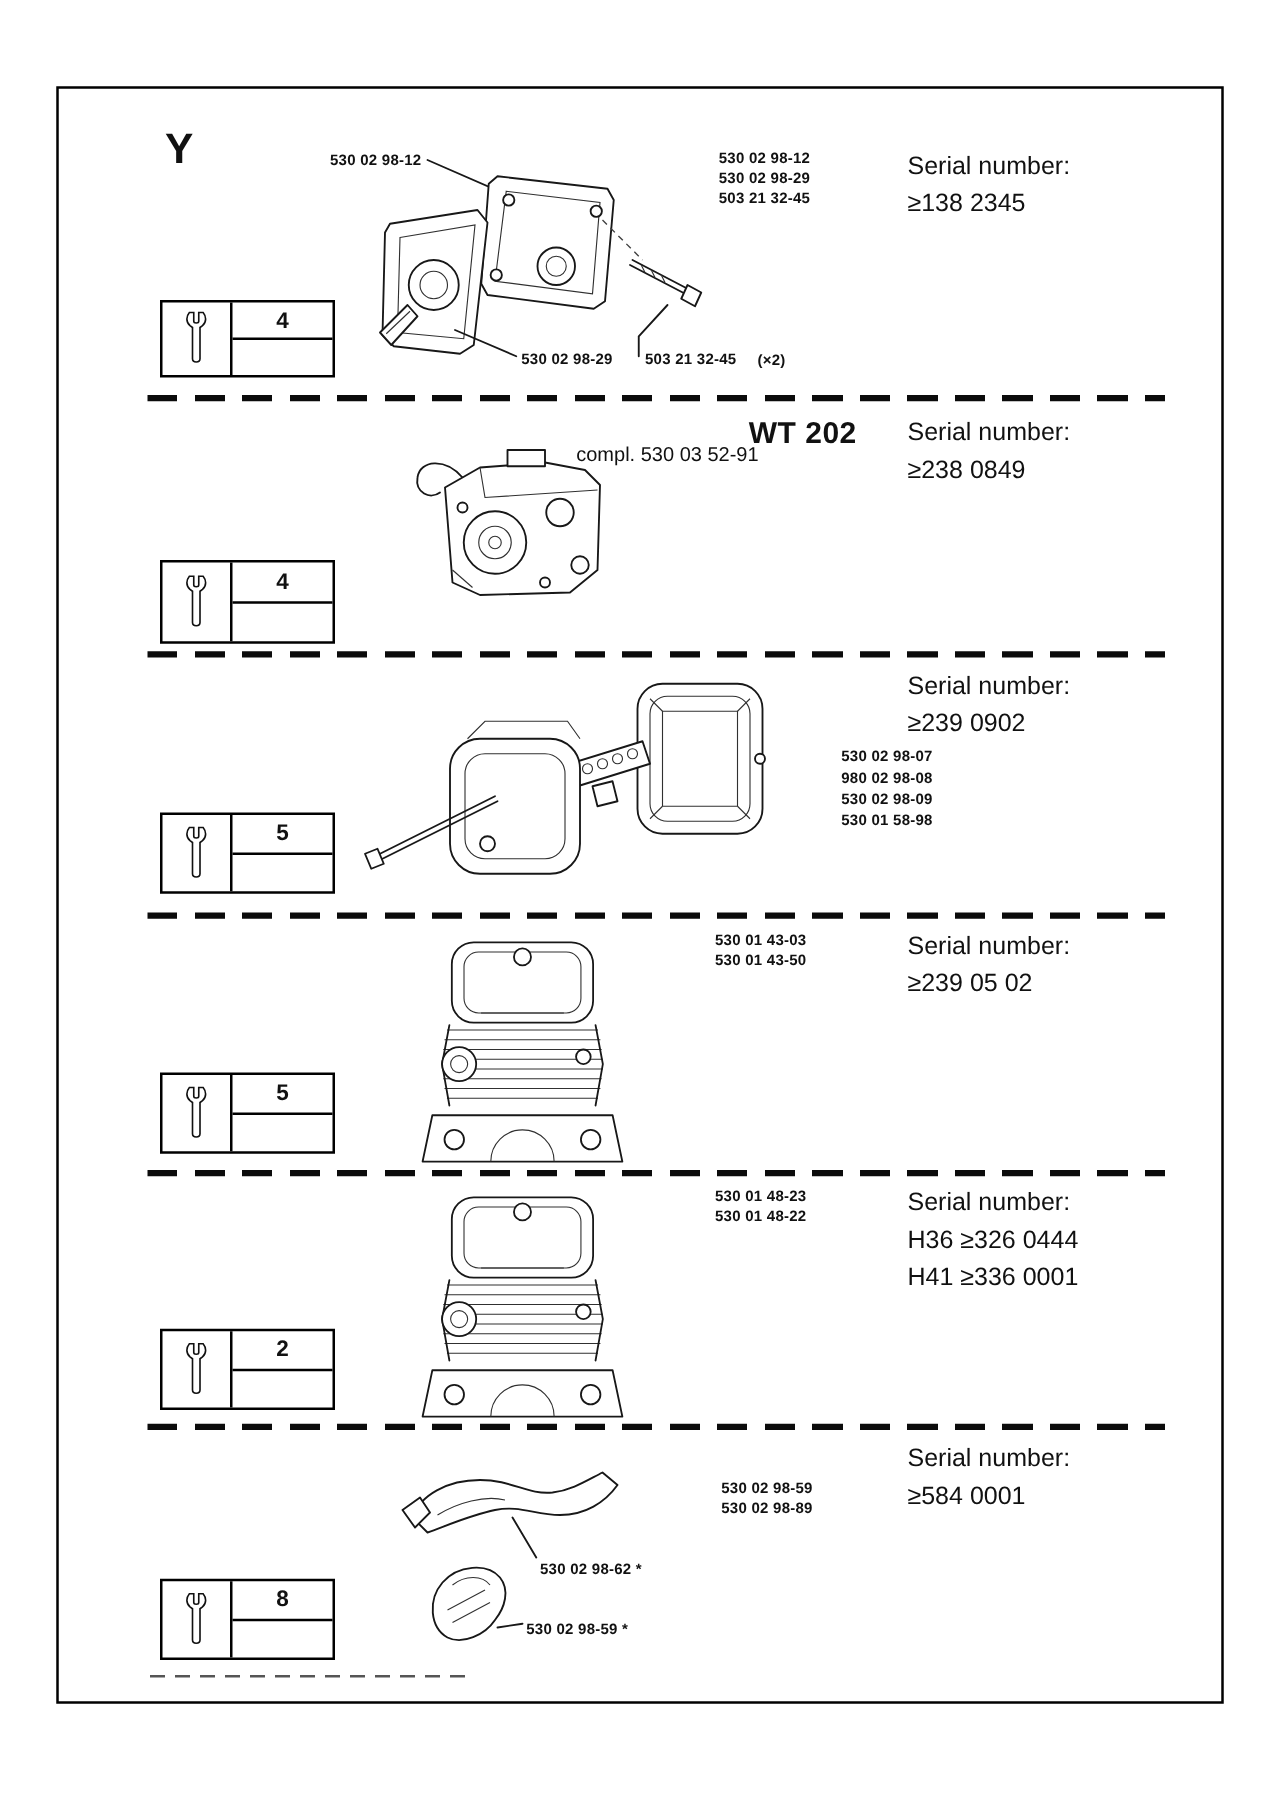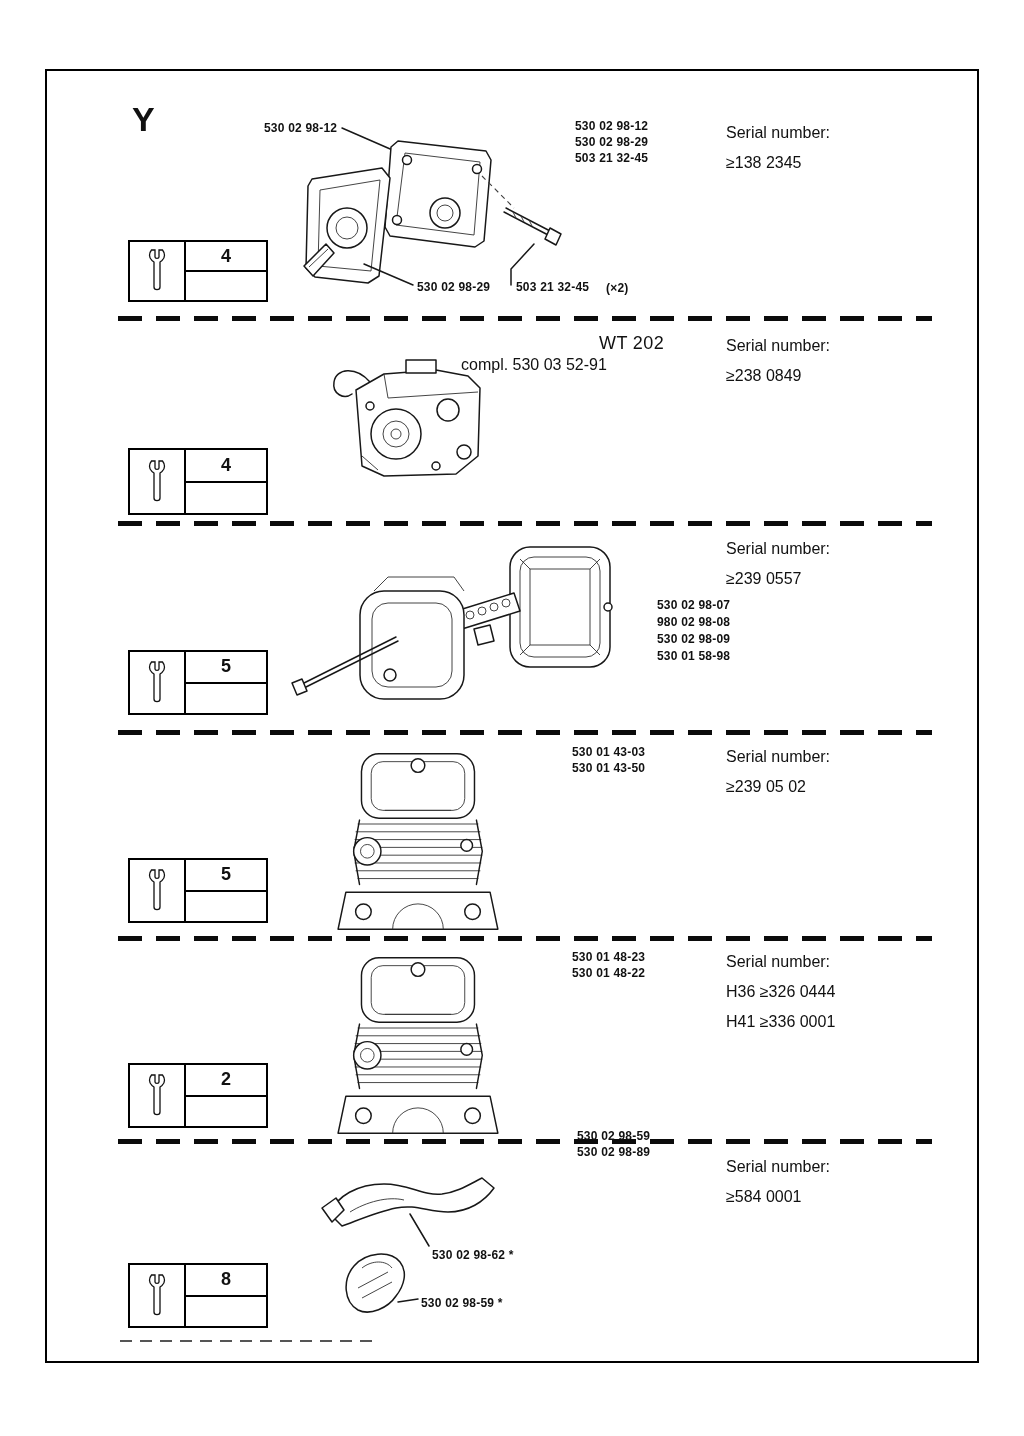--- a/index.html
+++ b/index.html
@@ -28,24 +28,24 @@
   }
   .marker { position: absolute; font-size: 34px; font-weight: 700; letter-spacing: 1px; }
   .callout {
     position: absolute; font-size: 12px; font-weight: 600;
     white-space: nowrap; letter-spacing: 0.2px;
   }
   .partlist {
     position: absolute; font-size: 12px; font-weight: 600;
     line-height: 16px; white-space: nowrap; letter-spacing: 0.2px;
   }
-  .partlist.wide { line-height: 17px; }
+  .partlist.wide { line-height: 17px; margin-left: 16px; }
   .serial { position: absolute; white-space: nowrap; }
-  .serial div { font-size: 16px; line-height: 30px; }
-  .model { position: absolute; font-size: 18px; font-weight: 400; letter-spacing: 0.4px; }
+  .serial div { font-size: 20px; line-height: 30px; }
+  .model { position: absolute; font-size: 24px; font-weight: 700; letter-spacing: 0.4px; }
   .compl { position: absolute; font-size: 16px; font-weight: 500; }
   .toolbox {
     position: absolute; width: 140px;
     border: 2px solid #000; background: #fff; display: flex;
   }
   .toolbox .cell-tool {
     width: 56px; border-right: 2px solid #000;
     display: flex; align-items: center; justify-content: center;
   }
   .toolbox .cell-qty { flex: 1; display: flex; flex-direction: column; }
@@ -209,21 +209,21 @@
     </g>
     <g>
       <line class="ln" x1="22" y1="152" x2="118" y2="104"></line>
       <line class="ln" x1="24" y1="156" x2="120" y2="108"></line>
       <path class="part" d="M14,150 L24,146 L29,158 L19,162 Z"></path>
     </g>
   </svg>
 
   <div class="serial" style="left:726px;top:534px">
     <div>Serial number:</div>
-    <div>≥239 0557</div>
+    <div>≥239 0902</div>
   </div>
 
   <div class="partlist wide" style="left:657px;top:597px">
     <div>530 02 98-07</div>
     <div>980 02 98-08</div>
     <div>530 02 98-09</div>
     <div>530 01 58-98</div>
   </div>
 
   <div class="toolbox" style="left:128px;top:650px;height:65px">
@@ -344,21 +344,21 @@
       <path class="thin" d="M70,100 C80,92 94,92 100,100"></path>
       <line class="thin" x1="66" y1="120" x2="96" y2="104"></line>
       <line class="thin" x1="70" y1="130" x2="100" y2="114"></line>
     </g>
     <g>
       <polyline class="ln" points="118,46 137,78"></polyline>
       <polyline class="ln" points="106,134 126,131"></polyline>
     </g>
   </svg>
 
-  <div class="partlist" style="left:577px;top:1128px">
+  <div class="partlist" style="left:577px;top:1182px">
     <div>530 02 98-59</div>
     <div>530 02 98-89</div>
   </div>
 
   <div class="serial" style="left:726px;top:1152px">
     <div>Serial number:</div>
     <div>≥584 0001</div>
   </div>
 
   <div class="callout" style="left:432px;top:1248px">530 02 98-62 *</div>

